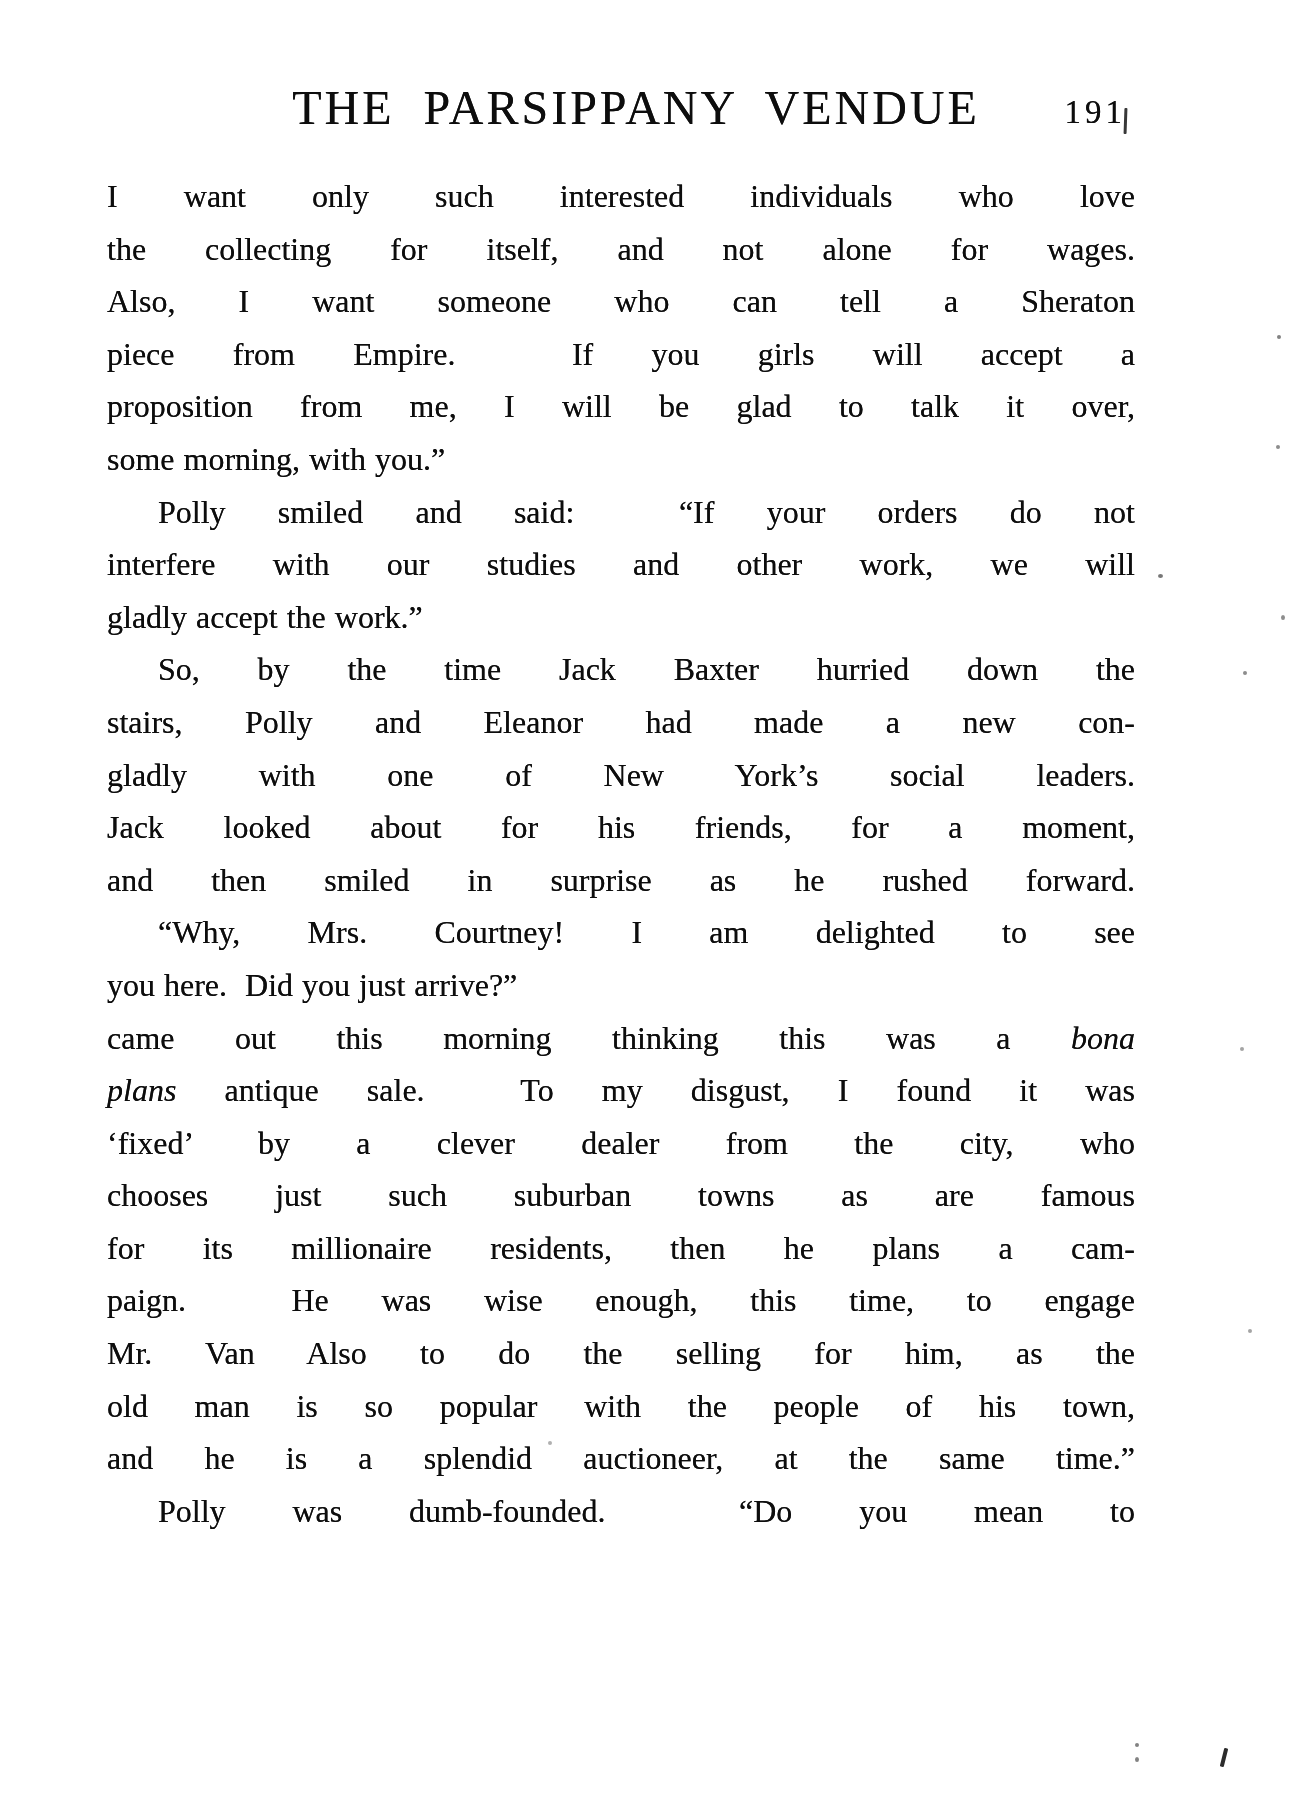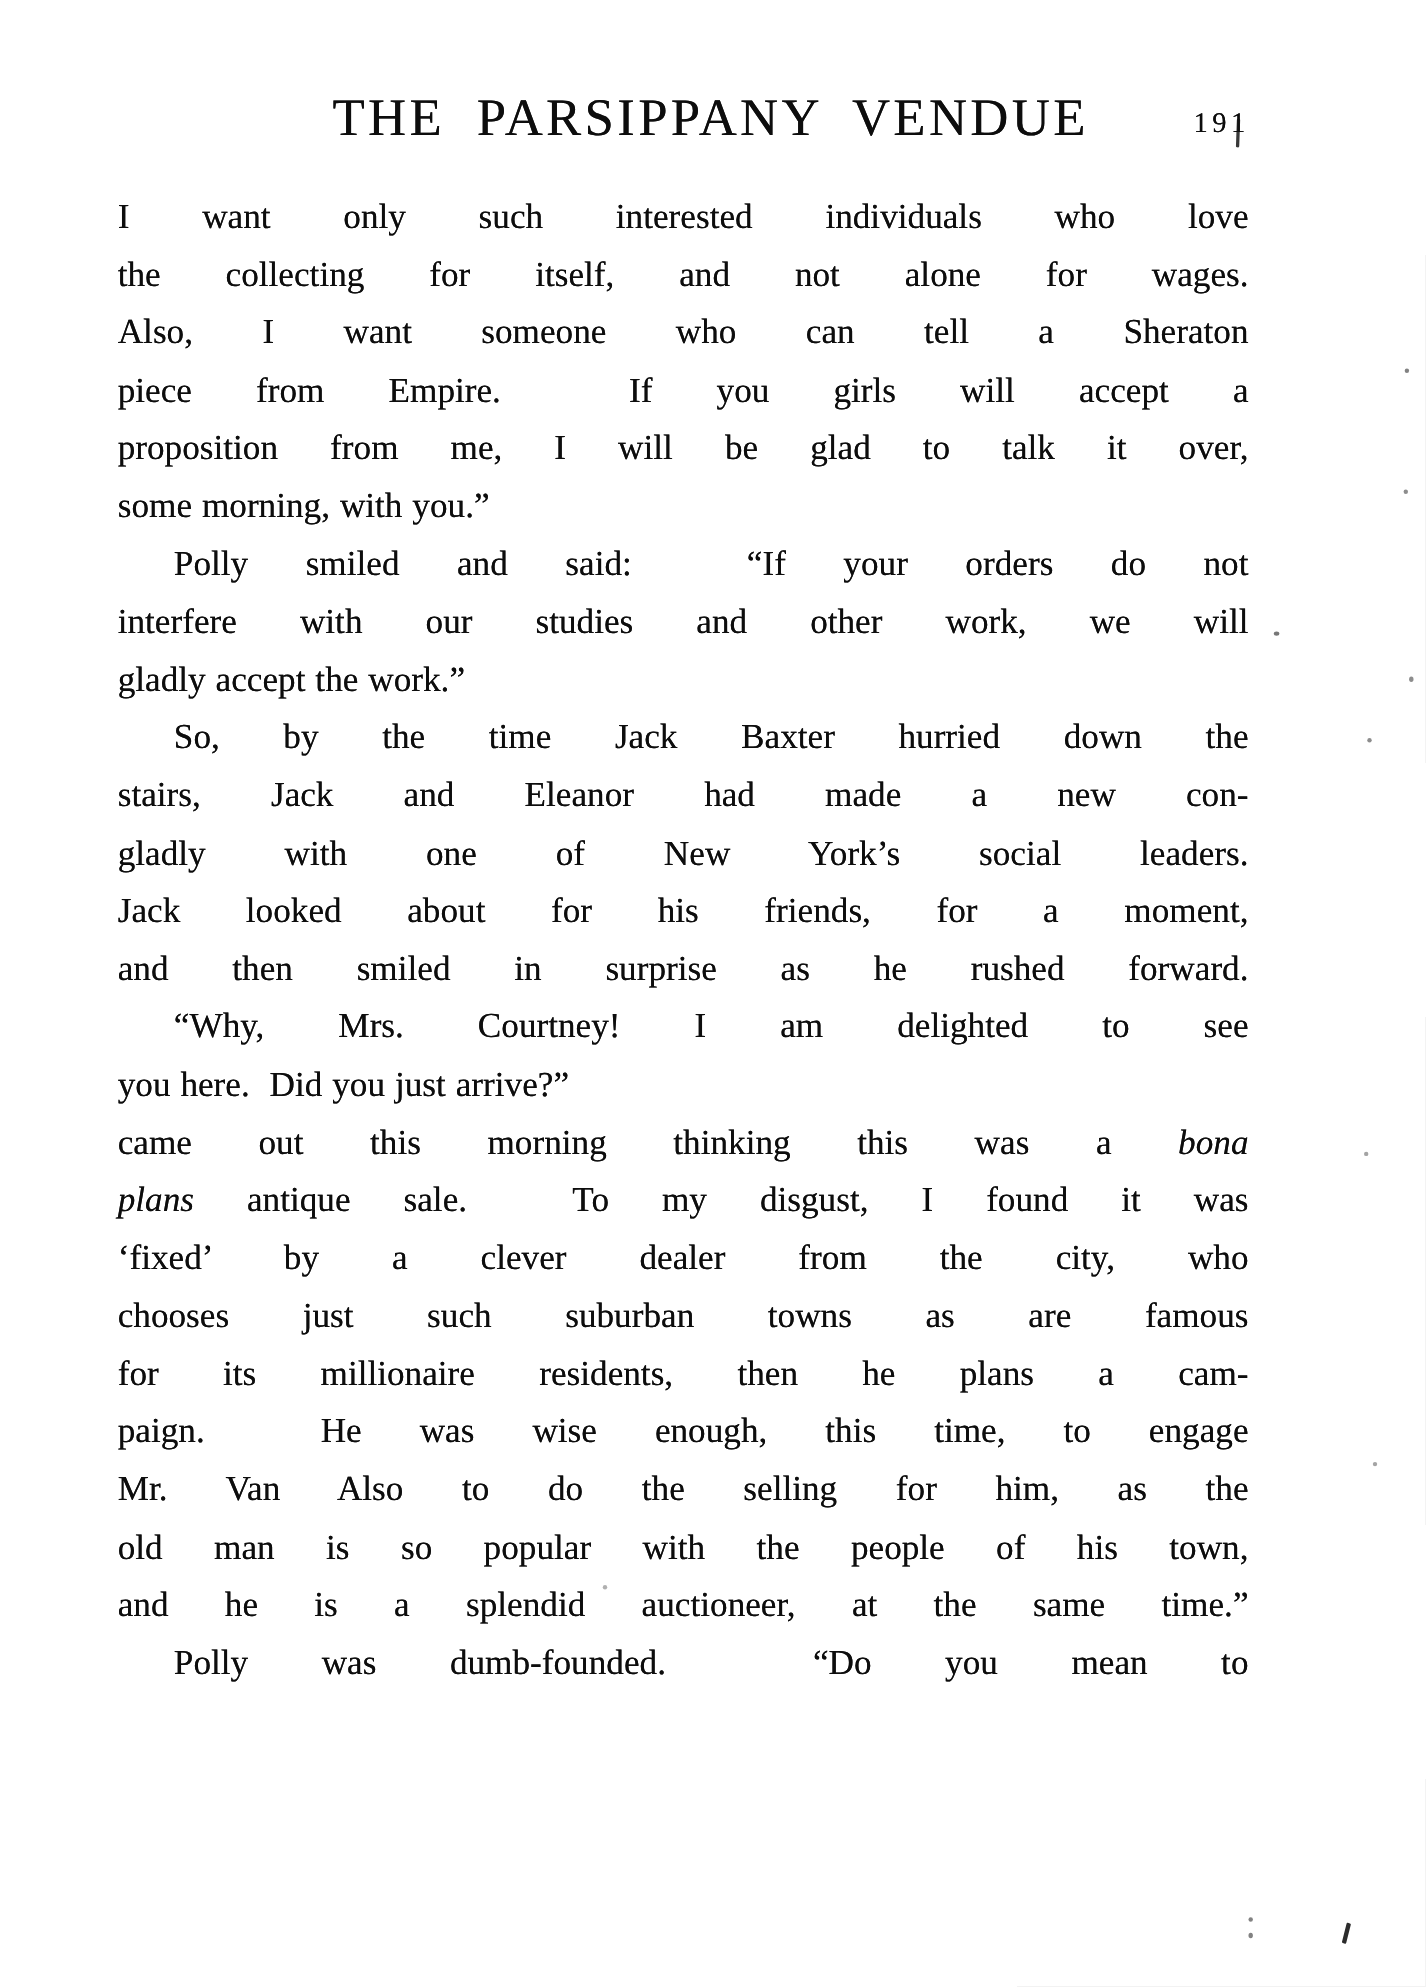--- a/index.html
+++ b/index.html
@@ -8,39 +8,39 @@
     width: 1296px;
     height: 1806px;
     background: #ffffff;
     color: #0d0d0d;
     font-family: "Liberation Serif", "DejaVu Serif", serif;
     overflow: hidden;
     text-shadow: 0 0 0.6px rgba(10,10,10,0.85);
   }
   .running-head {
     position: absolute;
-    left: 132px;
+    left: 122px;
     top: 80px;
     width: 1028px;
     height: 60px;
   }
   .rh-title {
     display: block;
     text-align: center;
     font-size: 48px;
     line-height: 56px;
     letter-spacing: 3px;
     word-spacing: 14px;
     white-space: nowrap;
   }
   .folio {
     position: absolute;
     right: 24px;
     top: 8px;
-    font-size: 26px;
+    font-size: 33px;
     line-height: 48px;
     letter-spacing: 4px;
   }
   .body-text {
     position: absolute;
     left: 107px;
     top: 170px;
     width: 1028px;
     font-size: 32px;
     line-height: 52.6px;
@@ -85,21 +85,21 @@
         <div class="line"><span>proposition from me, I will be glad to talk it over,</span></div>
         <div class="line short"><span>some morning, with you.”</span></div>
       </div>
       <div class="para">
         <div class="line indent"><span>Polly smiled and said:&nbsp; “If your orders do not</span></div>
         <div class="line"><span>interfere with our studies and other work, we will</span></div>
         <div class="line short"><span>gladly accept the work.”</span></div>
       </div>
       <div class="para">
         <div class="line indent"><span>So, by the time Jack Baxter hurried down the</span></div>
-        <div class="line"><span>stairs, Jack and Eleanor had made a new con-</span></div>
+        <div class="line"><span>stairs, Polly and Eleanor had made a new con-</span></div>
         <div class="line"><span>gladly with one of New York’s social leaders.</span></div>
         <div class="line"><span>Jack looked about for his friends, for a moment,</span></div>
         <div class="line"><span>and then smiled in surprise as he rushed forward.</span></div>
       </div>
       <div class="para">
         <div class="line indent"><span>“Why, Mrs. Courtney! I am delighted to see</span></div>
         <div class="line short"><span>you here.&nbsp; Did you just arrive?”</span></div>
       </div>
       <div class="para">
         <div class="line"><span>came out this morning thinking this was a </span><em>bona</em></div>

